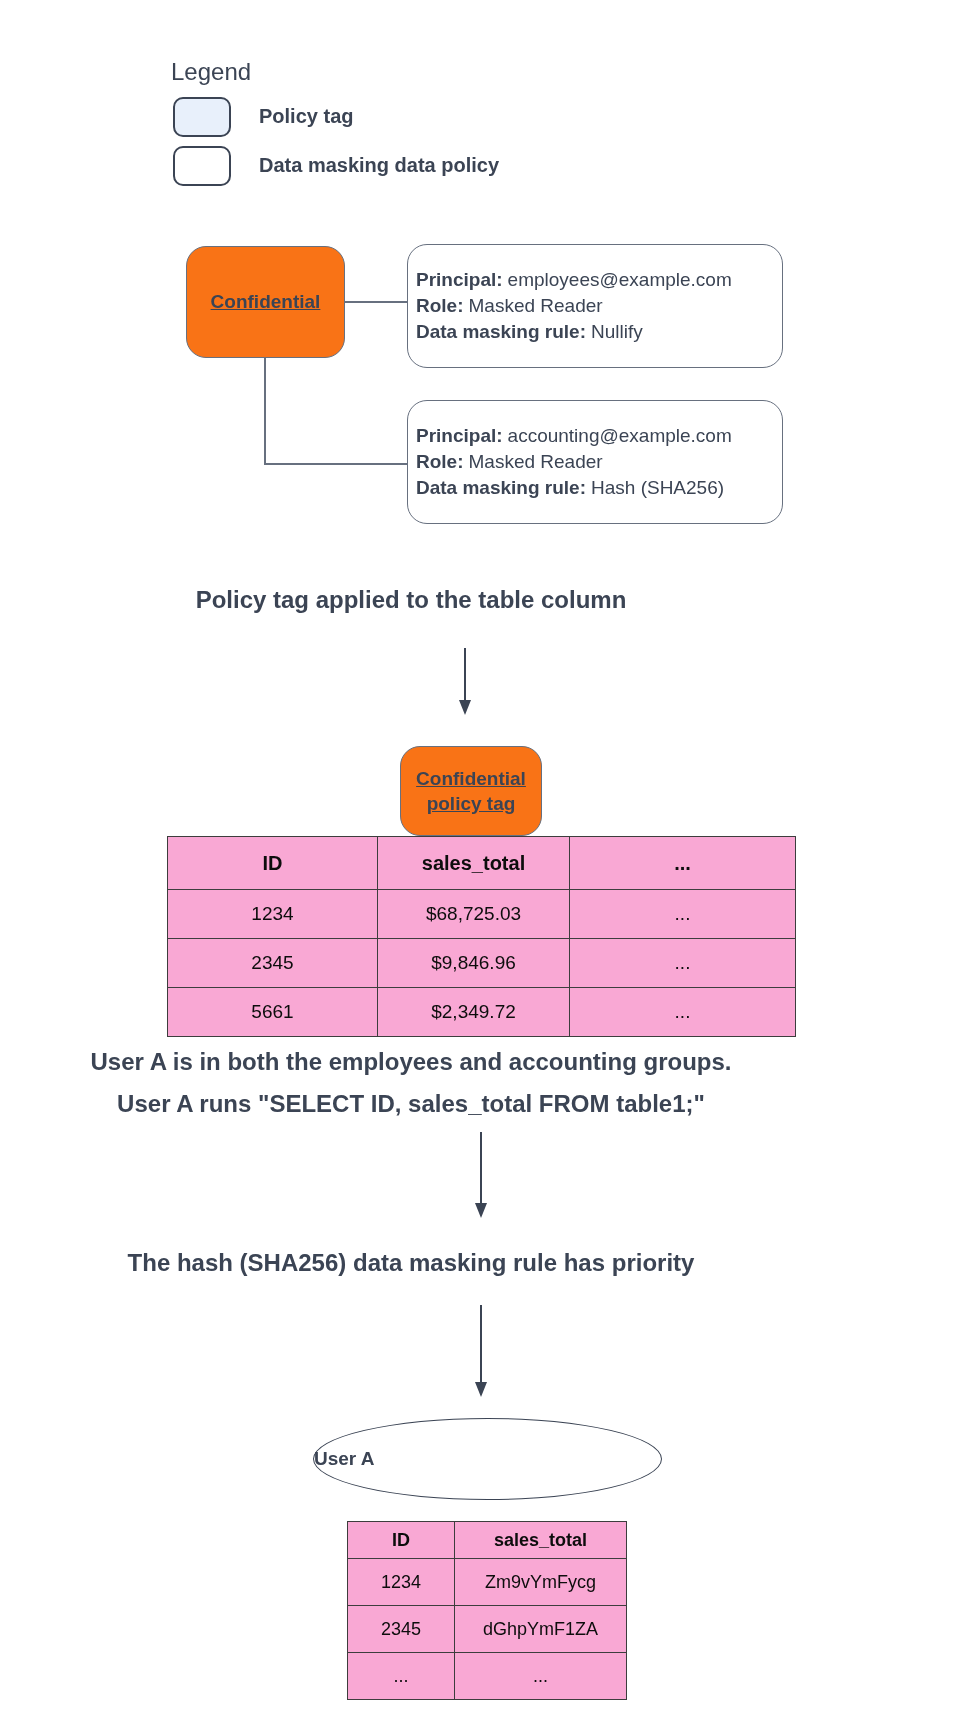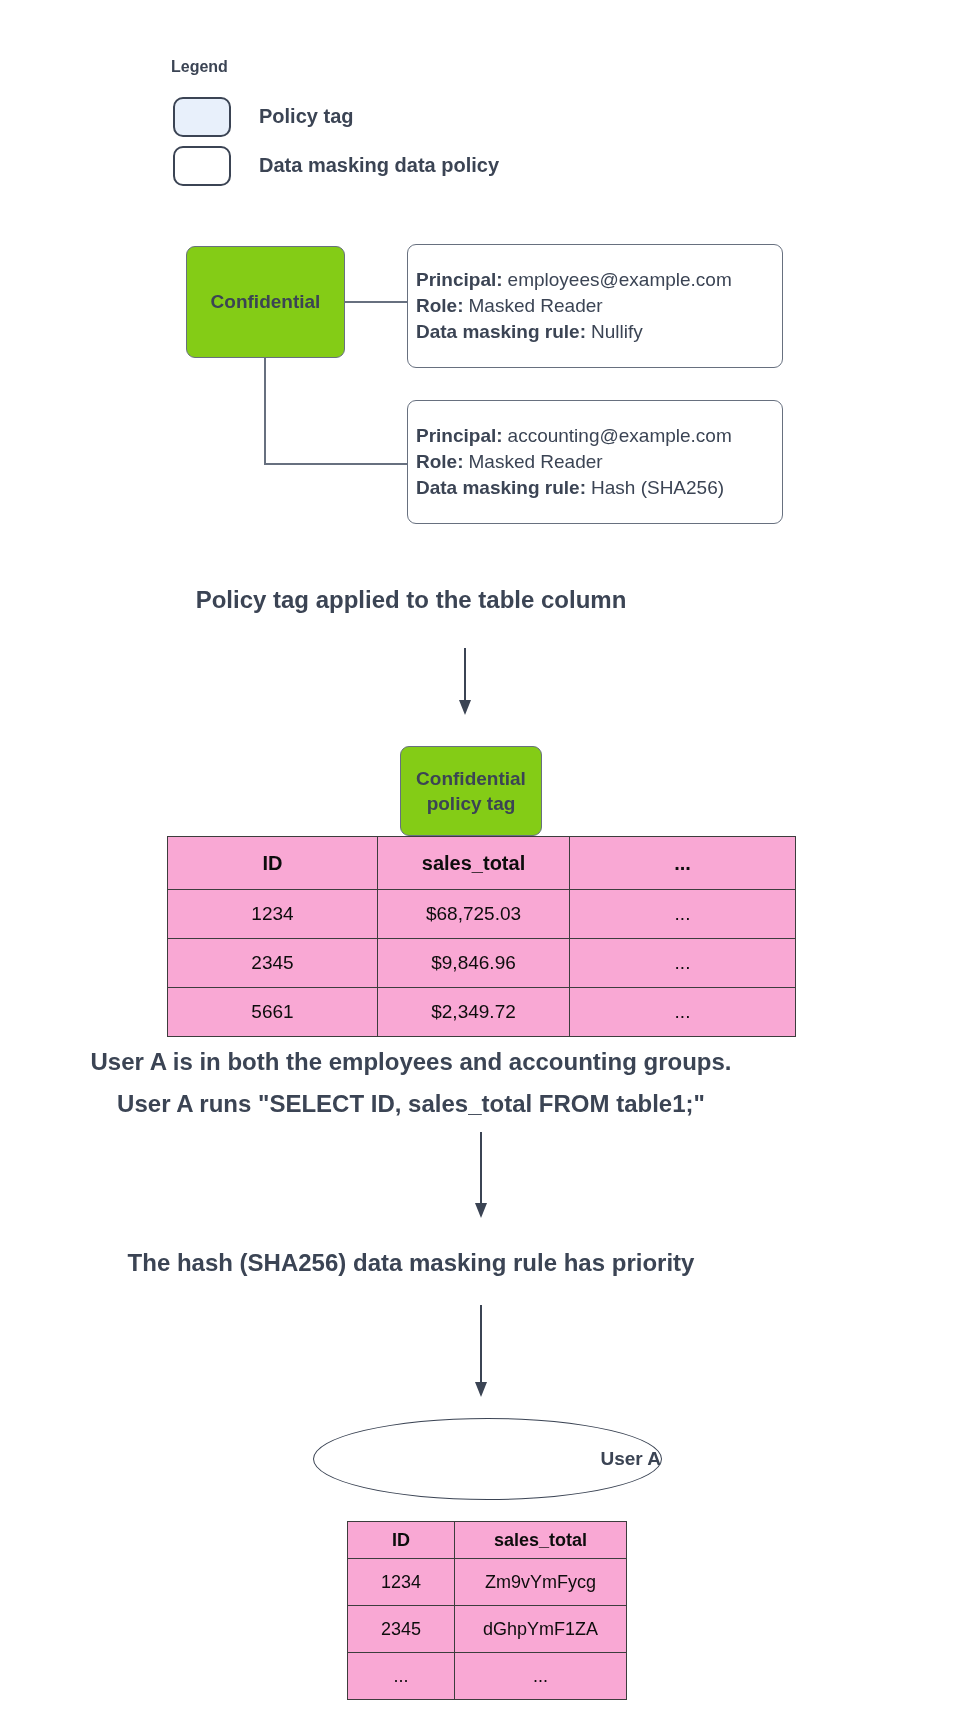--- a/index.html
+++ b/index.html
@@ -3,37 +3,37 @@
 <meta charset="utf-8">
 <style>
   html,body{margin:0;padding:0;background:#ffffff;}
   .canvas{
     position:relative;width:964px;height:1732px;background:#ffffff;
     font-family:"Liberation Sans",sans-serif;color:#3b4454;overflow:hidden;
   }
   .abs{position:absolute;box-sizing:border-box;}
 
   
-  .legend-title{left:171px;top:58px;font-size:16px;font-weight:bold;}
+  .legend-title{left:171px;top:58px;font-size:24px;font-weight:normal;}
   .swatch{left:173px;width:58px;height:40px;border:2px solid #3b4454;border-radius:10px;background:#ffffff;}
   .swatch.blue{background:#e8f0fb;}
   .legend-label{left:259px;font-size:20px;font-weight:bold;}
 
   
-  .node{border:1.5px solid #67707f;border-radius:9px;background:#ffffff;}
-  .node.blue{background:#84cc16;}
+  .node{border:1.5px solid #67707f;border-radius:20px;background:#ffffff;}
+  .node.blue{background:#f97316;text-decoration:underline;}
   .conf-node{left:186px;top:246px;width:159px;height:112px;display:flex;align-items:center;justify-content:center;
              font-size:19px;font-weight:bold;}
   .policy-box{left:407px;width:376px;height:124px;display:flex;flex-direction:column;justify-content:center;
               padding-left:8px;padding-right:4px;font-size:19px;line-height:26px;}
   .pline b{margin-right:5px;}
   .badge{left:400px;top:746px;width:142px;height:90px;display:flex;flex-direction:column;align-items:center;
          justify-content:center;font-size:19px;font-weight:bold;line-height:25px;text-align:center;}
   .user-ellipse{left:313px;top:1418px;width:349px;height:82px;border:1.5px solid #3b4454;border-radius:50%;
-                display:flex;align-items:center;justify-content:flex-end;font-size:19px;font-weight:bold;background:#fff;}
+                display:flex;align-items:center;justify-content:flex-start;font-size:19px;font-weight:bold;background:#fff;}
 
   
   .hline{height:1.5px;background:#67707f;}
   .vline{width:1.5px;background:#67707f;}
   .arrow-line{width:1.5px;background:#3b4454;}
   .arrow-head{width:0;height:0;border-left:6px solid transparent;border-right:6px solid transparent;
               border-top:15px solid #3b4454;}
 
   
   .heading{left:0;width:822px;text-align:center;font-size:24px;font-weight:bold;color:#3b4454;}

